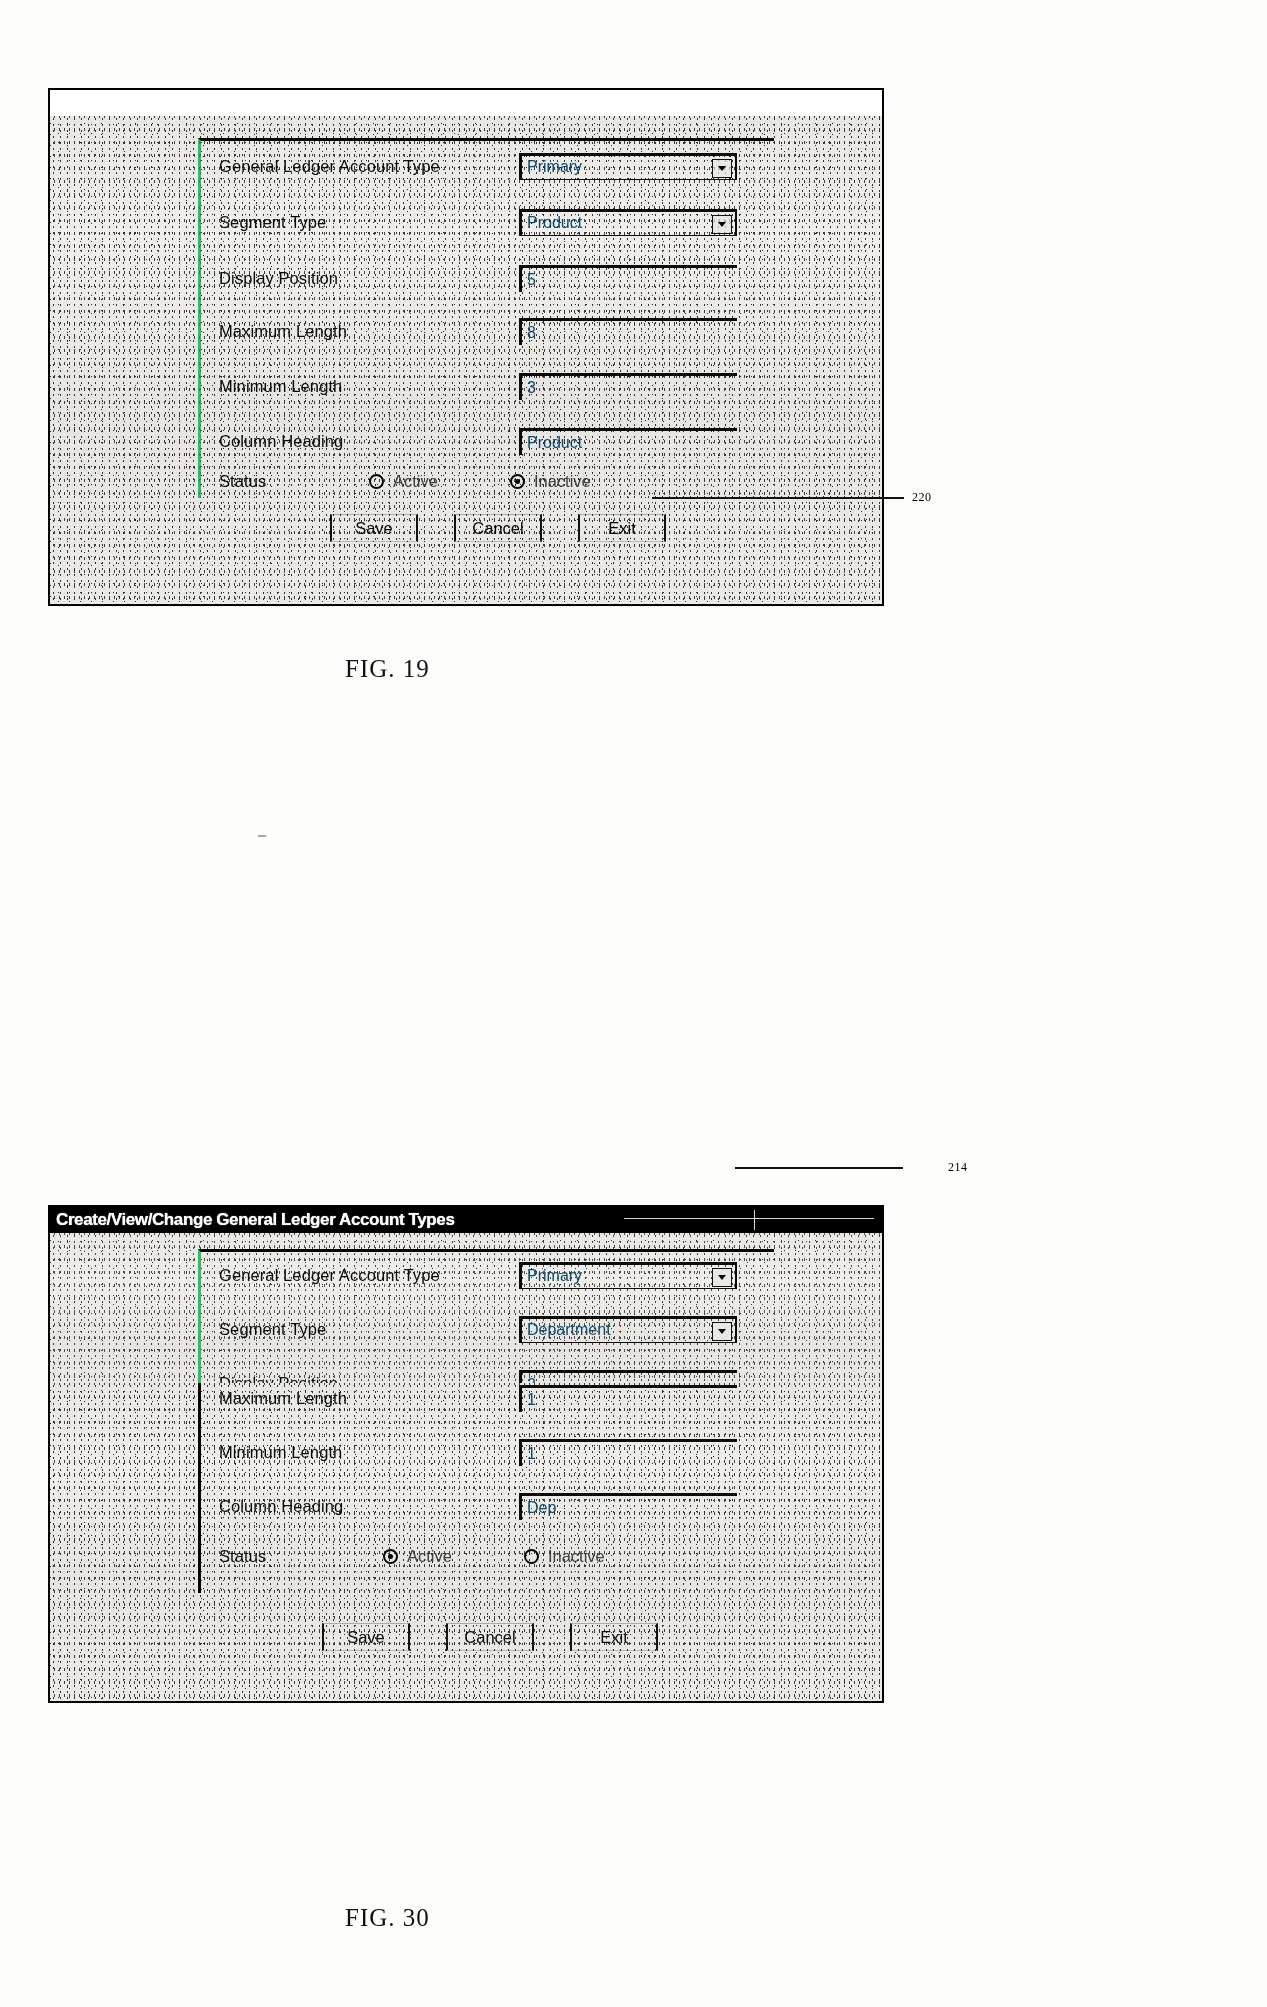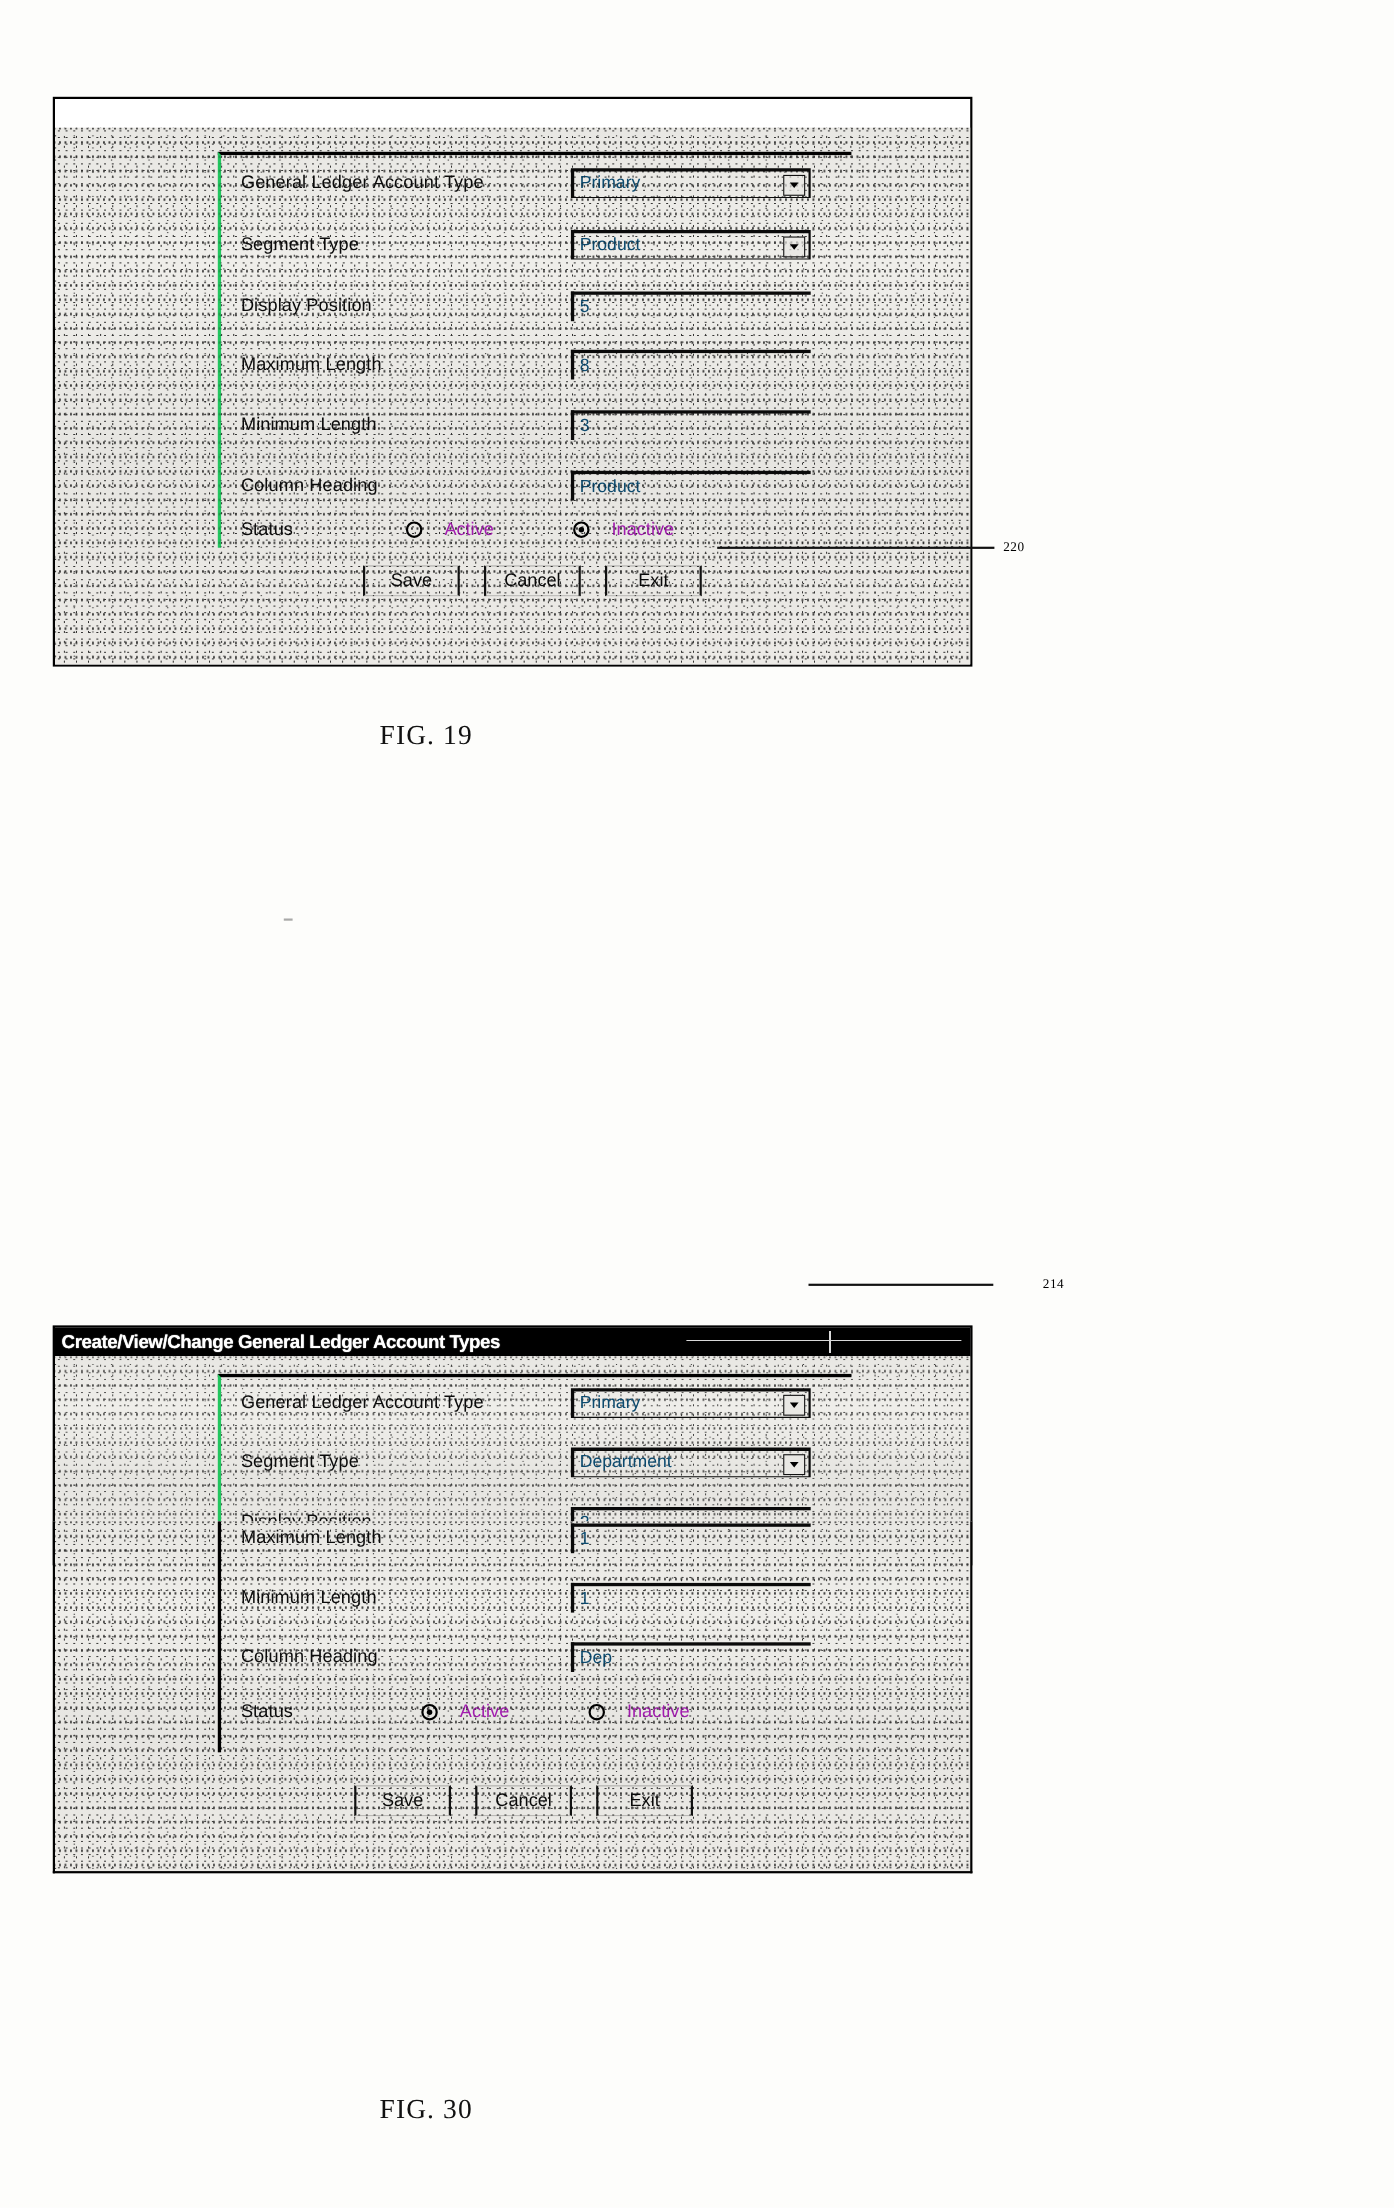--- a/index.html
+++ b/index.html
@@ -142,23 +142,23 @@
     width:0;height:0;
     border-left:4px solid transparent;
     border-right:4px solid transparent;
     border-top:5px solid #000;
   }
   .combo{border-right:2px solid #0a0a0a;border-bottom:1px solid #0a0a0a;}
 
   
   .radio-group{position:absolute;display:flex;align-items:center;}
   .radio{
-    display:flex;align-items:center;gap:20px;
+    display:flex;align-items:center;gap:9px;
     margin-right:72px;
-    font-size:16.5px;color:#a21caf;
+    font-size:16.5px;color:#404040;
     white-space:nowrap;
   }
   .rbox{
     width:15px;height:15px;
     border:2px solid #000;
     border-radius:50%;
     position:relative;
     box-sizing:border-box;
     background:transparent;
     
@@ -170,21 +170,21 @@
     left:3px;top:3px;
     width:5px;height:5px;
     border-radius:50%;
     background:#000;
   }
 
   
   .btnrow{
     position:absolute;
     display:flex;
-    gap:22px;
+    gap:36px;
   }
   .btn{
     min-width:88px;
     height:28px;
     border-left:2.5px solid #111;
     border-right:2.5px solid #111;
     border-top:1px solid rgba(0,0,0,.25);
     border-bottom:1px solid rgba(0,0,0,.2);
     background:transparent;
     display:flex;align-items:center;justify-content:center;

